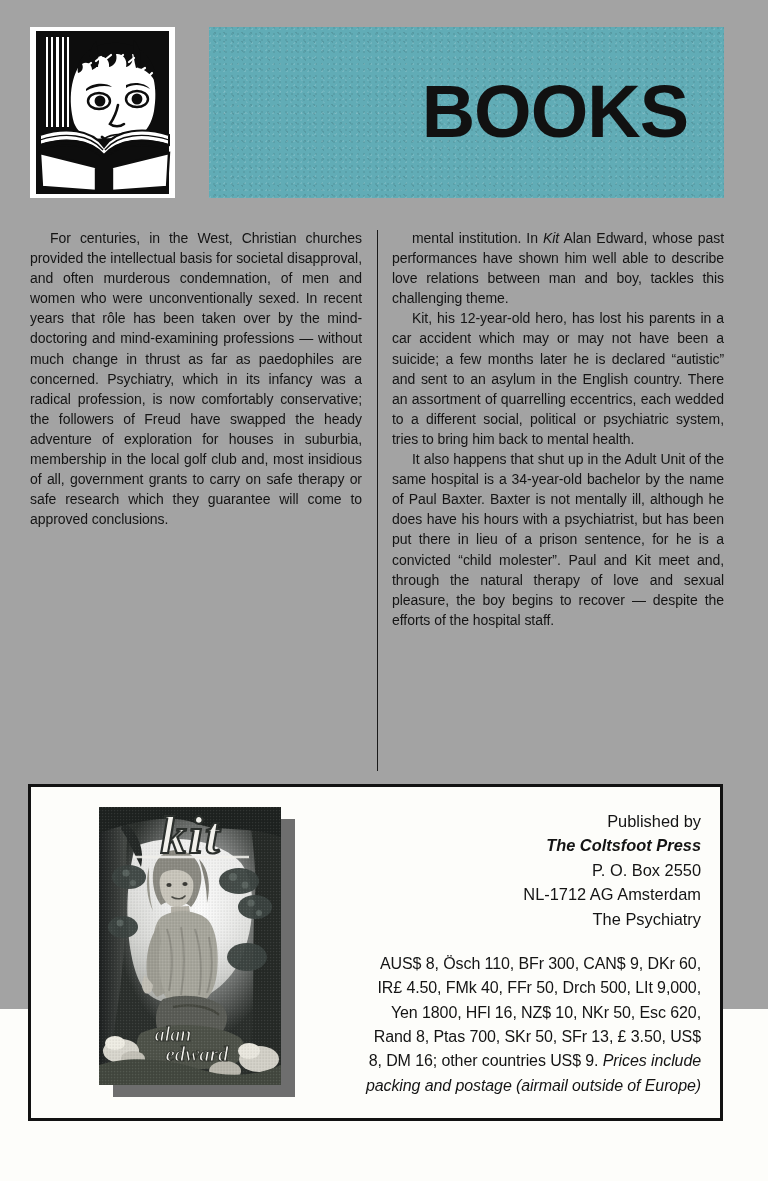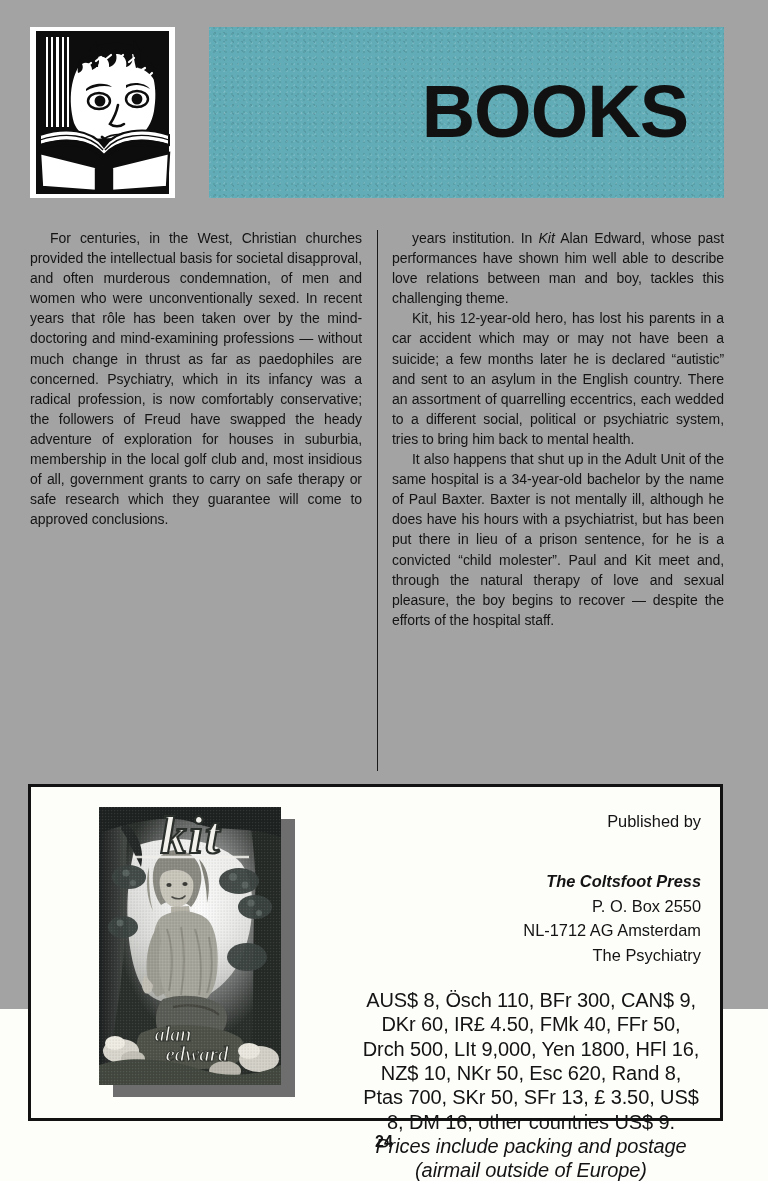--- a/index.html
+++ b/index.html
@@ -155,27 +155,26 @@
     color: #141414;
   }
   .pub-lines {
     text-align: right;
     font-size: 16.4px;
     line-height: 24.4px;
   }
   .pub-lines .pub-press {
     font-style: italic;
     font-weight: bold;
-    margin-top: 36px;
   }
   .prices {
     margin-top: 21px;
-    font-size: 20px;
+    font-size: 16px;
     line-height: 24.3px;
-    text-align: center;
+    text-align: right;
     letter-spacing: -0.1px;
     margin-left: 40px;
   }
   .prices .note {
     font-style: italic;
   }
 
   
   .folio {
     position: absolute;
@@ -269,21 +268,21 @@
 
   <div class="article">
 
     <div class="col col-left">
       <p class="first">For centuries, in the West, Christian churches provided the intellectual basis for societal disapproval, and often murderous condemnation, of men and women who were unconventionally sexed. In recent years that rôle has been taken over by the mind-doctoring and mind-examining professions — without much change in thrust as far as paedophiles are concerned. Psychiatry, which in its infancy was a radical profession, is now comfortably conservative; the followers of Freud have swapped the heady adventure of exploration for houses in suburbia, membership in the local golf club and, most insidious of all, government grants to carry on safe therapy or safe research which they guarantee will come to approved conclusions.</p>
     </div>
 
     <div class="col-rule"></div>
 
     <div class="col col-right">
-      <p><span>years institution. In </span><span class="ital">Kit</span><span> Alan Edward, whose past performances have shown him well able to describe love relations between man and boy, tackles this challenging theme.</span></p>
+      <p><span>mental institution. In </span><span class="ital">Kit</span><span> Alan Edward, whose past performances have shown him well able to describe love relations between man and boy, tackles this challenging theme.</span></p>
       <p>Kit, his 12-year-old hero, has lost his parents in a car accident which may or may not have been a suicide; a few months later he is declared “autistic” and sent to an asylum in the English country. There an assortment of quarrelling eccentrics, each wedded to a different social, political or psychiatric system, tries to bring him back to mental health.</p>
       <p>It also happens that shut up in the Adult Unit of the same hospital is a 34-year-old bachelor by the name of Paul Baxter. Baxter is not mentally ill, although he does have his hours with a psychiatrist, but has been put there in lieu of a prison sentence, for he is a convicted “child molester”. Paul and Kit meet and, through the natural therapy of love and sexual pleasure, the boy begins to recover — despite the efforts of the hospital staff.</p>
     </div>
   </div>
 
   <div class="panel">
 
     <div class="cover-wrap">
       <div class="cover-shadow"></div>
       <div class="cover">
@@ -402,14 +401,13 @@
         <div class="pub-press">The Coltsfoot Press</div>
         <div>P. O. Box 2550</div>
         <div>NL-1712 AG Amsterdam</div>
         <div>The Psychiatry</div>
       </div>
 
       <div class="prices"><span>AUS$ 8, Ösch 110, BFr 300, CAN$ 9, DKr 60, IR£ 4.50, FMk 40, FFr 50, Drch 500, LIt 9,000, Yen 1800, HFl 16, NZ$ 10, NKr 50, Esc 620, Rand 8, Ptas 700, SKr 50, SFr 13, £ 3.50, US$ 8, DM 16; other countries US$ 9. </span><span class="note">Prices include packing and postage (airmail outside of Europe)</span></div>
     </div>
   </div>
 
-  <div class="folio">24</div>
 </div>
 
 </body></html>

